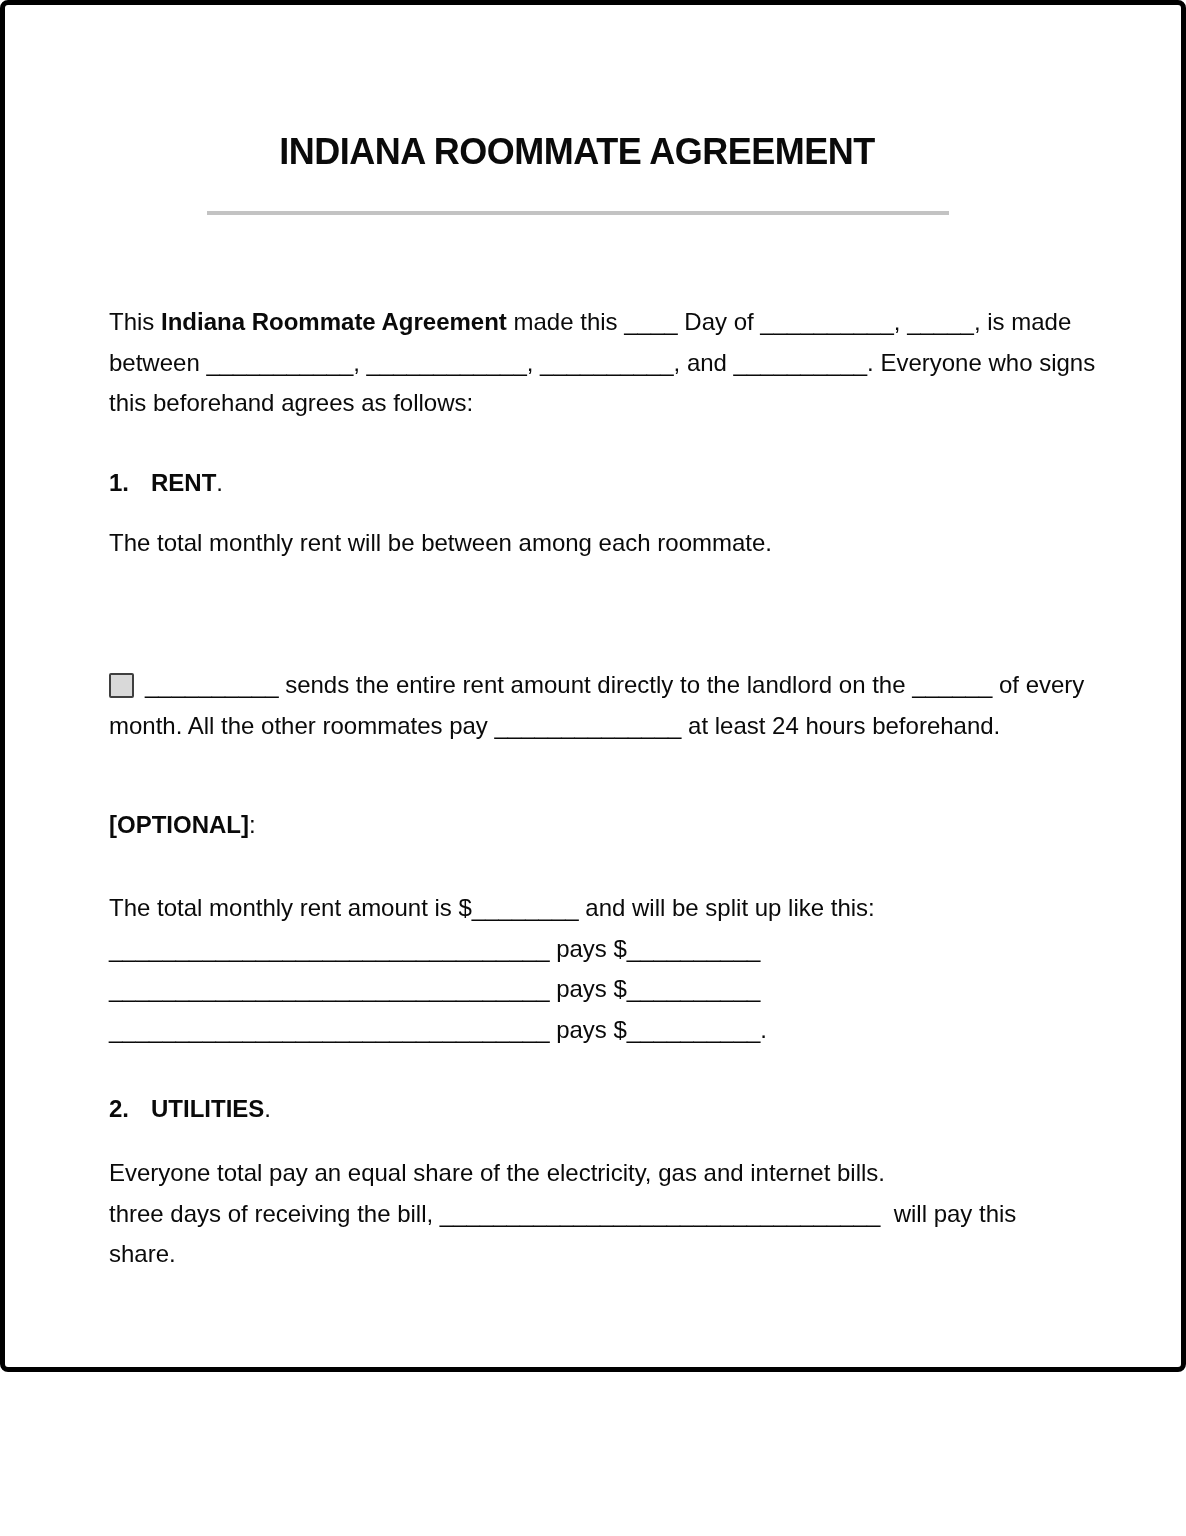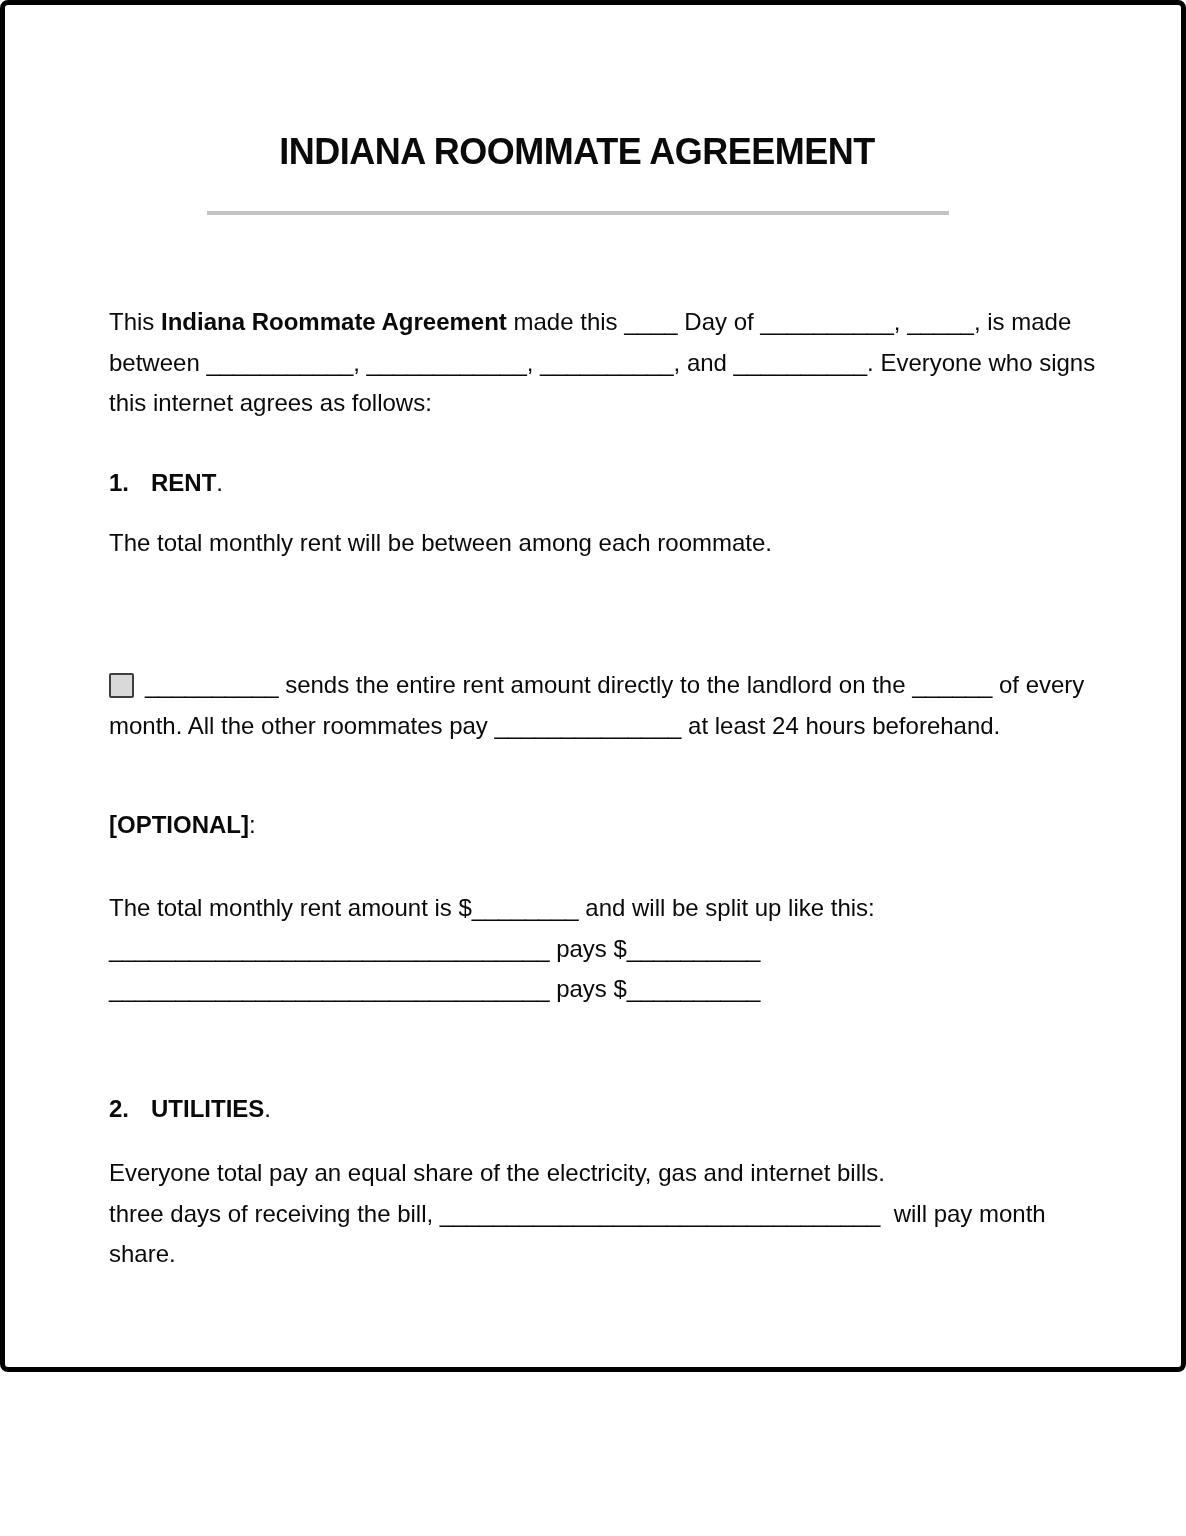--- a/index.html
+++ b/index.html
@@ -47,21 +47,21 @@
 <body>
 
 <div class="page">
 
   <div class="title">INDIANA ROOMMATE AGREEMENT</div>
   <div class="divider"></div>
 
   <div class="block" style="top:297px">
     <div class="ln"><span>This </span><span class="bold">Indiana Roommate Agreement</span><span> made this ____ Day of __________, _____, is made</span></div>
     <div class="ln">between ___________, ____________, __________, and __________. Everyone who signs</div>
-    <div class="ln">this internet agrees as follows:</div>
+    <div class="ln">this beforehand agrees as follows:</div>
   </div>
 
   <div class="block" style="top:458px">
     <div class="ln"><span class="secnum">1.</span><span class="bold">RENT</span><span>.</span></div>
   </div>
 
   <div class="block" style="top:518px">
     <div class="ln">The total monthly rent will be between among each roommate.</div>
   </div>
 
@@ -72,29 +72,30 @@
   </div>
 
   <div class="block" style="top:800px">
     <div class="ln"><span class="bold">[OPTIONAL]</span><span>:</span></div>
   </div>
 
   <div class="block" style="top:883px">
     <div class="ln">The total monthly rent amount is $________ and will be split up like this:</div>
     <div class="ln">_________________________________ pays $__________</div>
     <div class="ln">_________________________________ pays $__________</div>
+    <div class="ln">_________________________________ pays $__________.</div>
   </div>
 
   <div class="block" style="top:1084px">
     <div class="ln"><span class="secnum">2.</span><span class="bold">UTILITIES</span><span>.</span></div>
   </div>
 
   <div class="block" style="top:1148px">
     <div class="ln">Everyone total pay an equal share of the electricity, gas and internet bills.</div>
-    <div class="ln">three days of receiving the bill, _________________________________  will pay month</div>
+    <div class="ln">three days of receiving the bill, _________________________________  will pay this</div>
     <div class="ln">share.</div>
   </div>
 
   <div class="logo">
     <svg viewBox="0 0 48 48" width="44" height="44" aria-hidden="true">
       <path d="M 27.6 12.5 A 14 14 0 1 0 37.8 23.6" fill="none" stroke="#9b9b9b" stroke-width="7"></path>
       <path d="M 19.5 32 L 31 20.5" fill="none" stroke="#9b9b9b" stroke-width="6"></path>
       <polygon points="41,11 27.5,15.5 36.5,24.5" fill="#9b9b9b"></polygon>
     </svg>
   </div>

